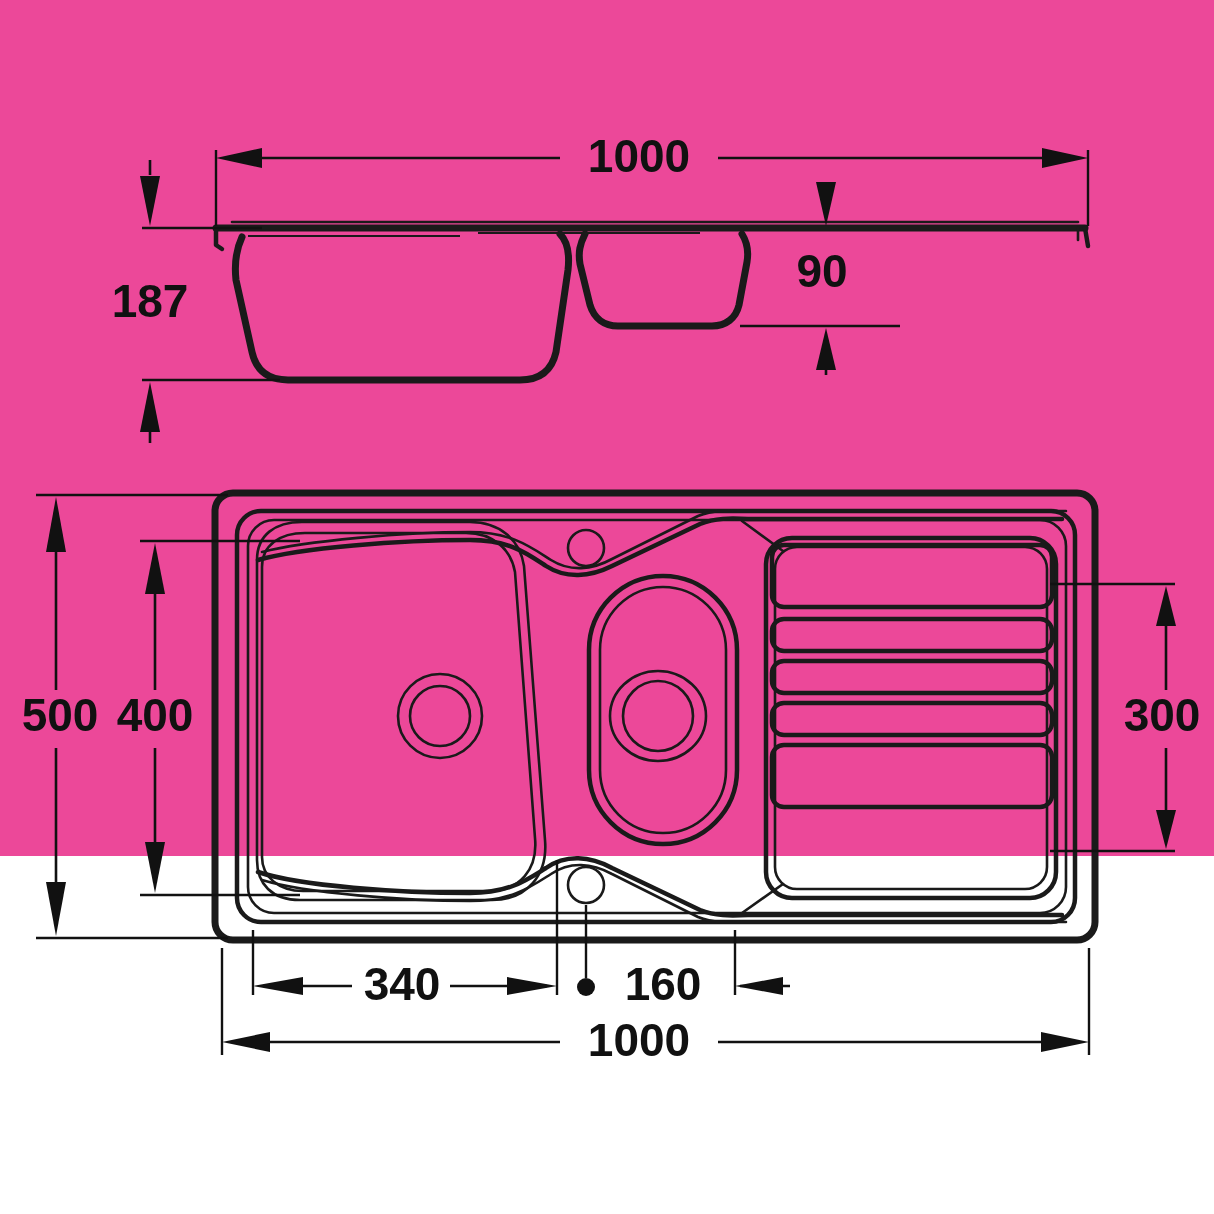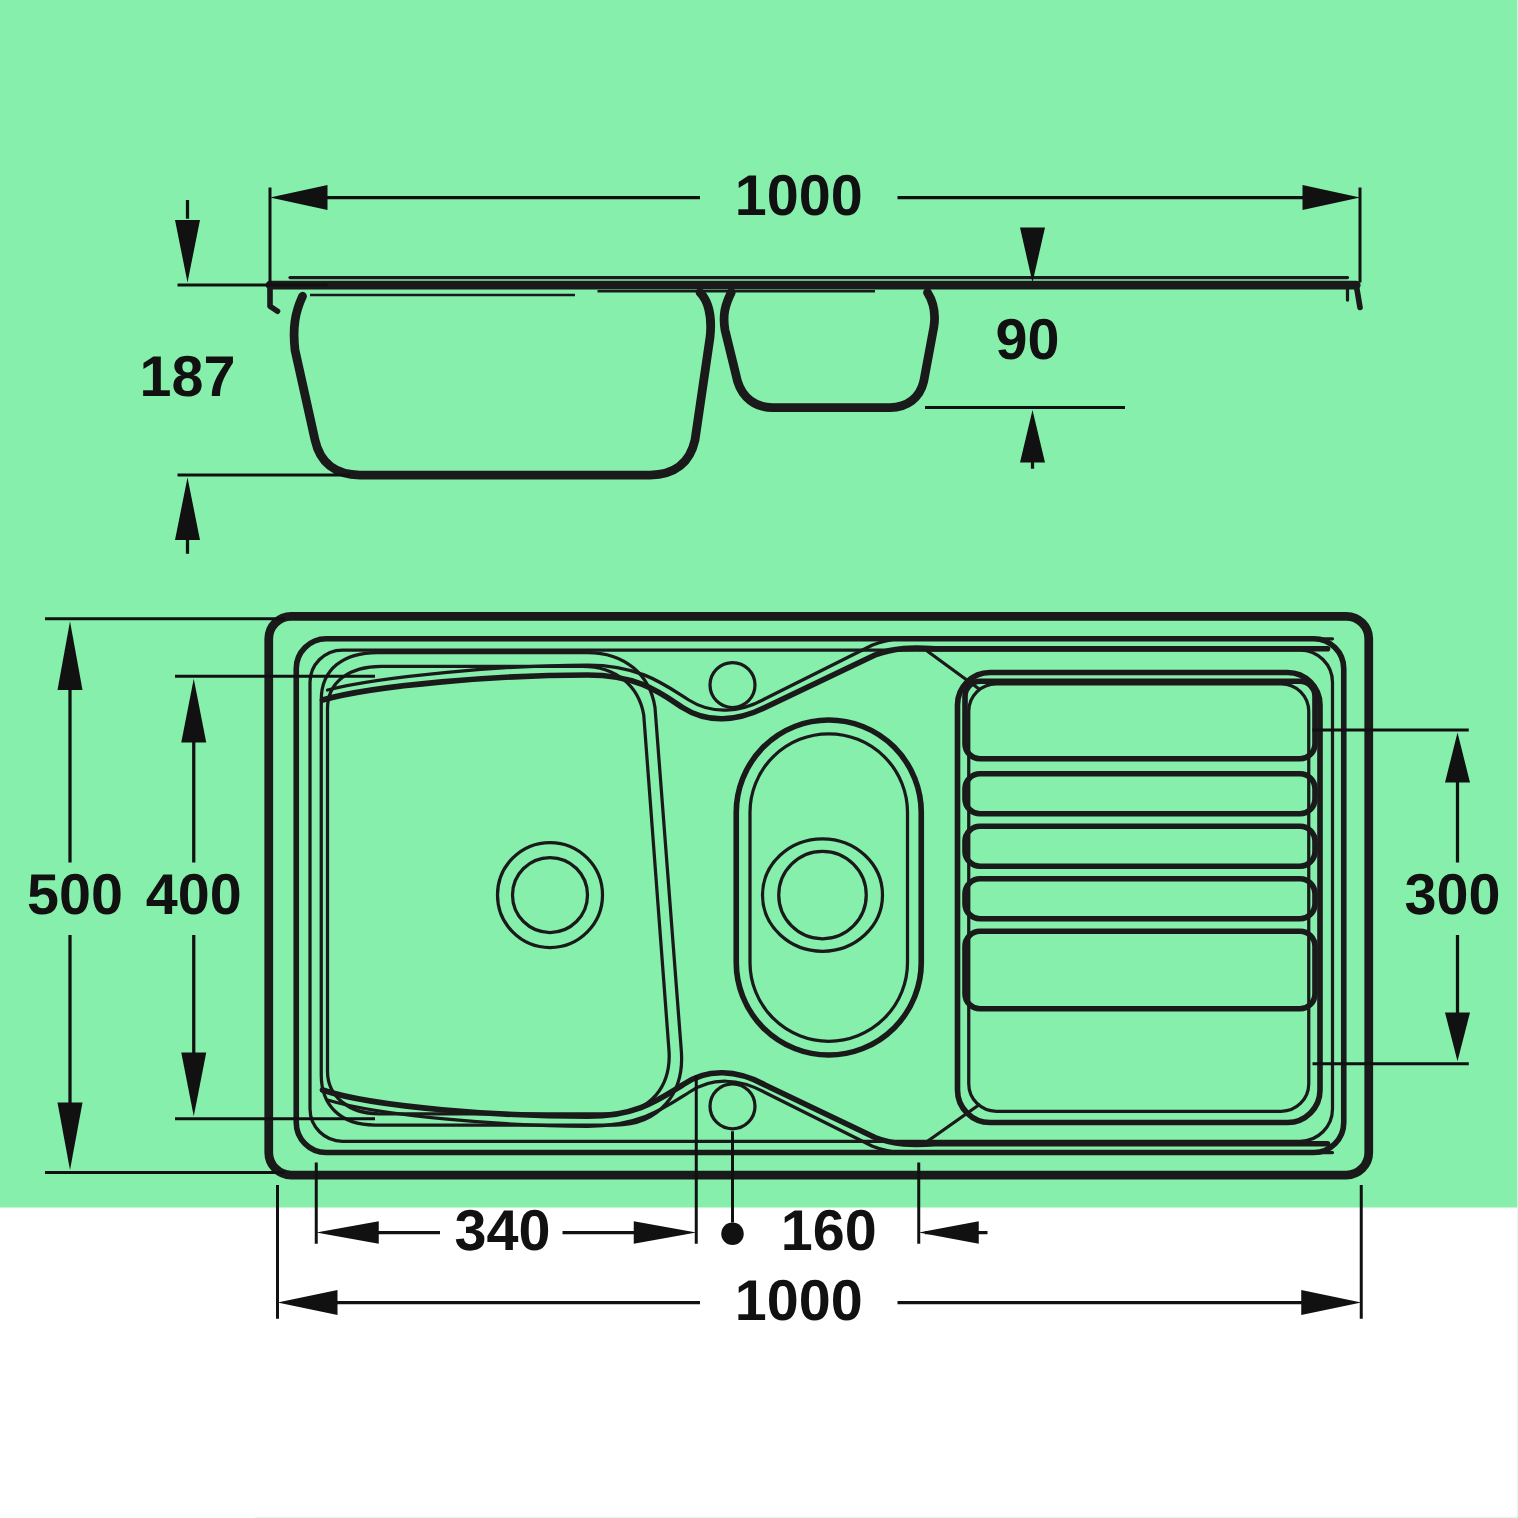--- a/index.html
+++ b/index.html
@@ -9,22 +9,22 @@
   }
   body {
     width: 1214px;
     height: 1214px;
     font-family: "Liberation Sans", sans-serif;
     overflow: hidden;
   }
   #drawing-root {
     position: relative;
     width: 1214px;
-    height: 966px;
-    background: #86efac;
+    height: 856px;
+    background: #ec4899;
   }
   svg#tech-drawing {
     display: block;
     width: 1214px;
     height: 1214px;
   }
   .outline {
     fill: none;
     stroke: #1a1a1a;
   }

